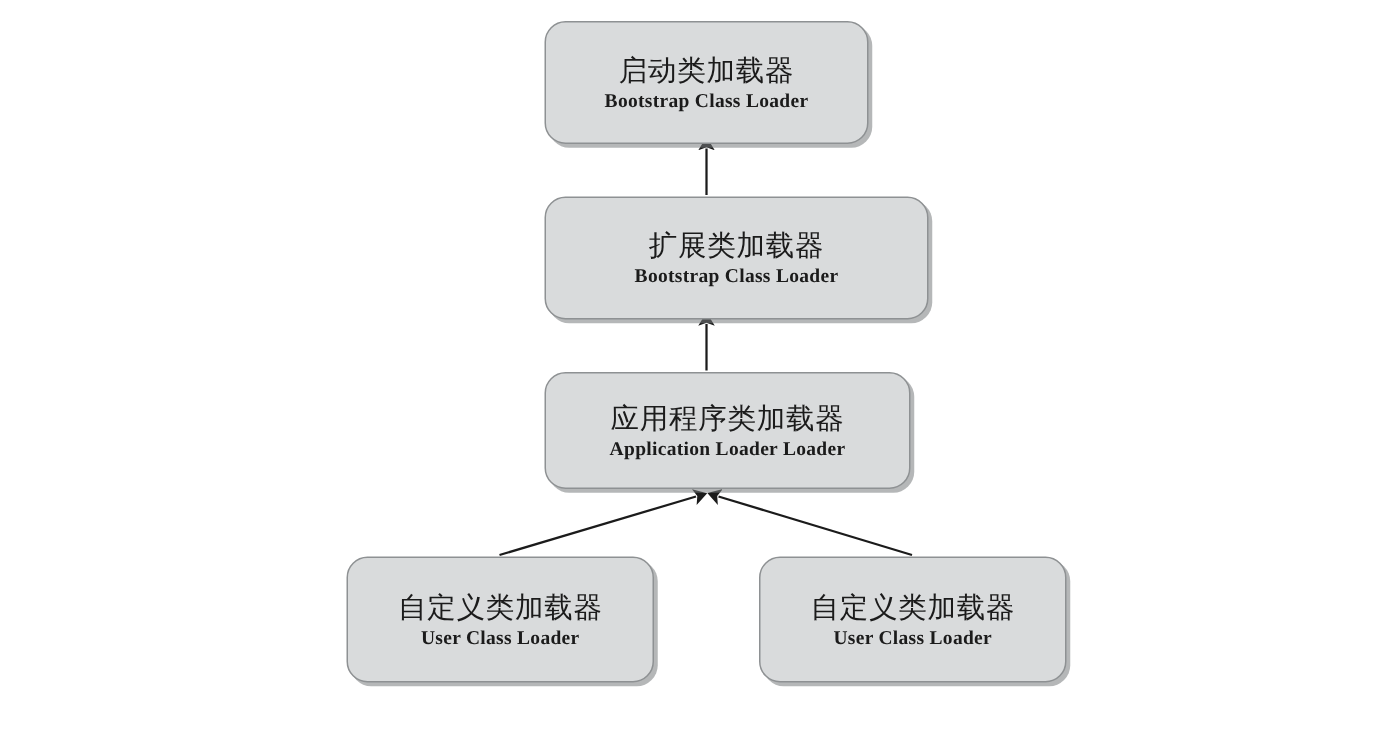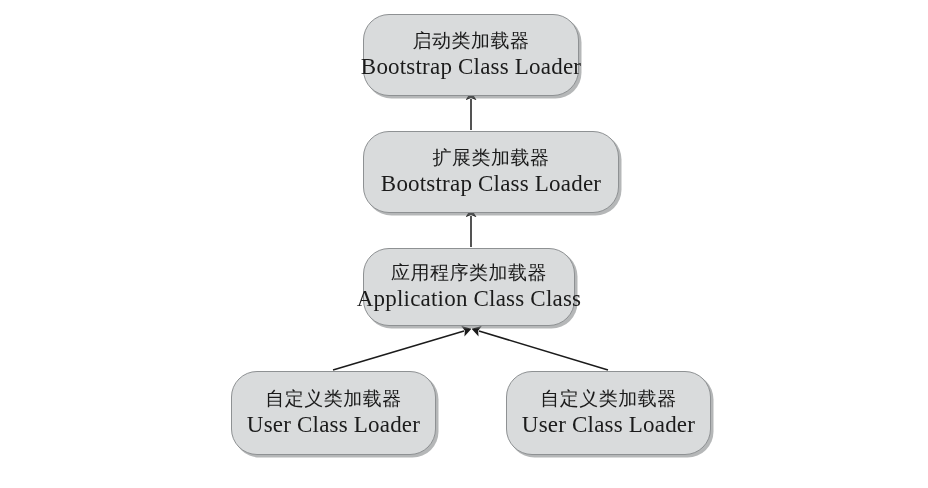--- a/index.html
+++ b/index.html
@@ -24,49 +24,50 @@
     top: 0;
     width: 928px;
     height: 488px;
     pointer-events: none;
   }
   .node {
     position: absolute;
     box-sizing: border-box;
     background: #d9dbdc;
     border: 1.4px solid #8e9193;
-    border-radius: 26px;
+    border-radius: 14px;
     box-shadow: 2.5px 2.5px 0 0 rgba(120,124,126,0.55);
     display: flex;
     flex-direction: column;
     align-items: center;
     justify-content: center;
     text-align: center;
     color: #1b1b1b;
     z-index: 2;
   }
   .node .cn {
     font-family: "DejaVu Sans", "Liberation Sans", sans-serif;
     font-size: 19px;
     line-height: 1.28;
     letter-spacing: 0.5px;
     white-space: nowrap;
   }
   .node .en {
     font-family: "Liberation Serif", "DejaVu Serif", serif;
-    font-size: 23px;
+    font-size: 13px;
     line-height: 1.26;
     letter-spacing: 0.2px;
     white-space: nowrap;
     margin-top: 0;
+    font-weight: bold;
   }
   
   #node-bootstrap   { left: 363px; top: 14px;  width: 216px; height: 82px; }
   #node-extension   { left: 363px; top: 131px; width: 256px; height: 82px; }
-  #node-application { left: 363px; top: 248px; width: 212px; height: 78px; }
+  #node-application { left: 363px; top: 248px; width: 244px; height: 78px; }
   #node-user-left   { left: 231px; top: 371px; width: 205px; height: 84px; }
   #node-user-right  { left: 506px; top: 371px; width: 205px; height: 84px; }
 </style>
 </head>
 <body>
 
 <div id="diagram">
 
   <svg id="edges" viewBox="0 0 928 488" xmlns="http://www.w3.org/2000/svg">
     <defs>
@@ -89,21 +90,21 @@
     <div class="en">Bootstrap Class Loader</div>
   </div>
 
   <div class="node" id="node-extension">
     <div class="cn">扩展类加载器</div>
     <div class="en">Bootstrap Class Loader</div>
   </div>
 
   <div class="node" id="node-application">
     <div class="cn">应用程序类加载器</div>
-    <div class="en">Application Class Class</div>
+    <div class="en">Application Loader Loader</div>
   </div>
 
   <div class="node" id="node-user-left">
     <div class="cn">自定义类加载器</div>
     <div class="en">User Class Loader</div>
   </div>
 
   <div class="node" id="node-user-right">
     <div class="cn">自定义类加载器</div>
     <div class="en">User Class Loader</div>

